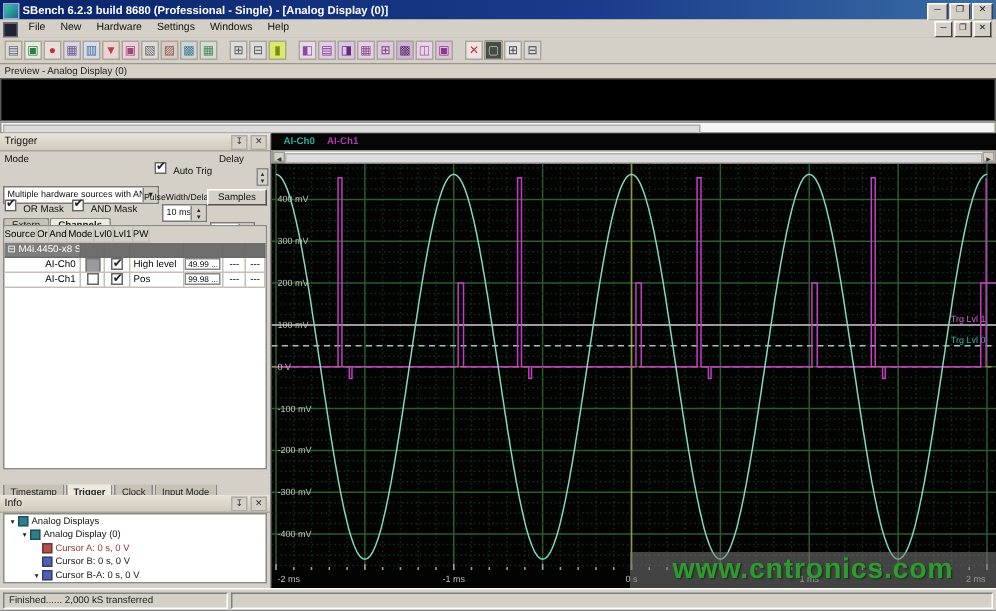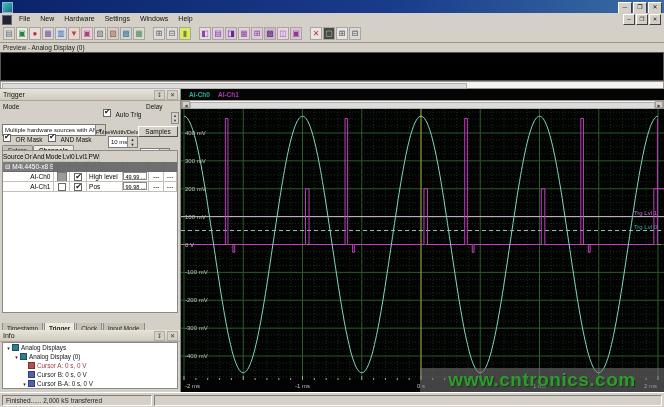--- a/index.html
+++ b/index.html
@@ -103,20 +103,21 @@
              font-size:19px;font-weight:bold;line-height:24px;text-align:center;letter-spacing:0.5px;
              color:#2f9b2f;text-shadow:1px 1px 1px rgba(0,40,0,.6);}
 </style>
 </head>
 <body>
 
 <div class="app">
 
   <div class="abs titlebar">
     <span class="appicon"></span>
+    <span class="ttext">SBench 6.2.3 build 8680 (Professional - Single) - [Analog Display (0)]</span>
     <span class="winbtns">
       <span class="winbtn">─</span>
       <span class="winbtn">❐</span>
       <span class="winbtn">✕</span>
     </span>
   </div>
 
   <div class="abs menubar">
     <span class="menuicon"></span>
     <span class="menuitems">

